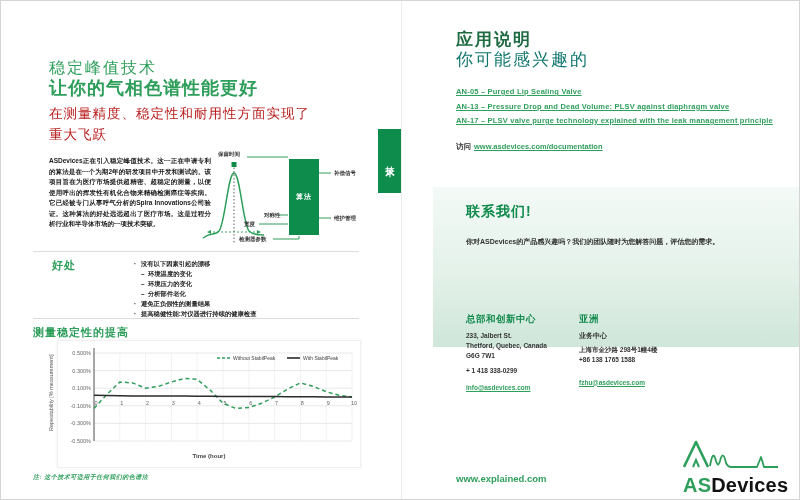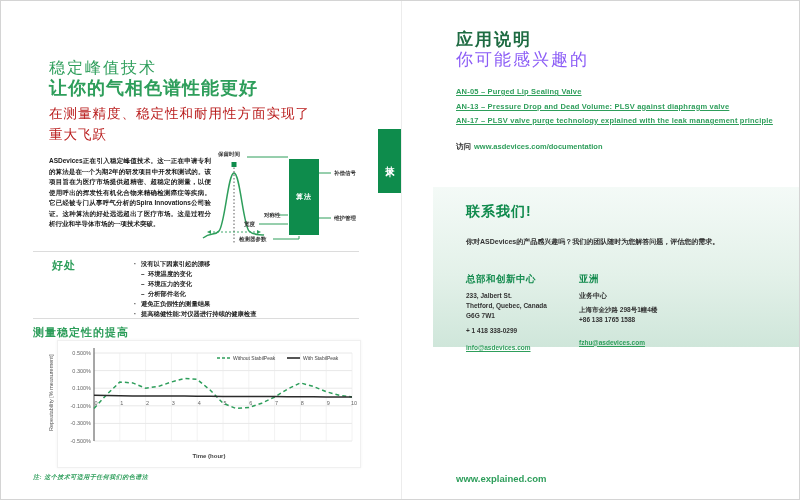--- a/index.html
+++ b/index.html
@@ -32,34 +32,34 @@
   .ylab{left:47px;top:355px;font-size:5.5px;color:#555;transform:rotate(-90deg);transform-origin:left top;white-space:nowrap;position:absolute;}
   .xlab{left:56px;top:452px;width:304px;text-align:center;font-size:6px;color:#444;font-weight:bold;}
   .footnote{left:32px;top:472px;font-size:6px;font-weight:bold;font-style:italic;color:#2E9E5B;letter-spacing:.5px;}
 
   .spine{left:377px;top:128px;width:23px;height:64px;background:#0E8C4C;color:#fff;display:flex;align-items:center;justify-content:center;}
   .spine span{writing-mode:vertical-rl;font-size:9px;font-weight:bold;letter-spacing:2px;}
   .gutter{left:400px;top:0;width:1px;height:500px;background:#ececec;}
 
   
   .r-title{left:455px;top:27px;font-size:17px;font-weight:bold;color:#1E6B42;letter-spacing:2px;}
-  .r-subtitle{left:455px;top:47px;font-size:17px;color:#8b5cf6;letter-spacing:2px;}
+  .r-subtitle{left:455px;top:47px;font-size:17px;color:#0f766e;letter-spacing:2px;}
   .links{left:455px;top:86px;width:330px;}
   .links a{display:block;font-size:7.5px;font-weight:bold;color:#2E9E5B;text-decoration:underline;margin-bottom:5.5px;letter-spacing:.2px;}
   .visit{left:455px;top:141px;font-size:7.5px;font-weight:bold;}
   .visit .v1{color:#333;margin-right:3px;text-align:right;}
-  .visit .v2{color:#2E9E5B;}
+  .visit .v2{color:#2E9E5B;text-decoration:underline;}
 
   .band{left:432px;top:186px;width:368px;height:160px;background:linear-gradient(180deg,#f4faf7 0%,#e3f1e9 55%,#cfe6da 100%);}
   .contact-h{left:465px;top:202px;font-size:14px;font-weight:bold;color:#0F8A4C;letter-spacing:1px;}
   .contact-intro{left:465px;top:236px;width:320px;font-size:7px;font-weight:bold;color:#333;}
   .col{position:absolute;top:272px;}
   .col1{left:465px;width:108px;}
   .col2{left:578px;width:160px;}
-  .col-title{font-size:9.5px;font-weight:bold;color:#128A4D;margin-bottom:5px;letter-spacing:.5px;}
+  .col-title{font-size:9.5px;font-weight:bold;color:#128A4D;margin-bottom:5px;letter-spacing:.5px;margin-top:40px;}
   .col-sub{font-size:7px;font-weight:bold;color:#333;margin-bottom:4px;}
   .col-line{font-size:6.5px;font-weight:bold;color:#333;line-height:1.5;}
   .col-gap{height:6px;}
   .email{font-size:6.5px;font-weight:bold;color:#2E9E5B;text-decoration:underline;display:inline-block;margin-top:1px;}
 
   .footer-url{left:455px;top:472px;font-size:9.5px;font-weight:bold;color:#2E9E5B;}
   .logo{left:682px;top:438px;width:100px;}
   .logo-text{font-size:20px;font-weight:bold;letter-spacing:.2px;margin-top:1px;}
   .logo-as{color:#2E9E5B;}
   .logo-dev{color:#111;}
@@ -207,14 +207,22 @@
     <div class="col-title">亚洲</div>
     <div class="col-sub">业务中心</div>
     <div class="col-line">上海市金沙路 298号1幢4楼</div>
     <div class="col-line">+86 138 1765 1588</div>
     <div class="col-gap"></div>
     <a href="#" class="email">fzhu@asdevices.com</a>
   </div>
 
   <div class="abs footer-url">www.explained.com</div>
 
+  <div class="abs logo">
+    <svg width="96" height="30" viewBox="0 0 96 30">
+      <path d="M1,28 L13,3 L25,28" fill="none" stroke="#2E9E5B" stroke-width="2.6" stroke-linejoin="round"></path>
+      <path d="M10,28 L13,21 L16,28" fill="none" stroke="#2E9E5B" stroke-width="2"></path>
+      <path d="M27,27 Q30,9 33,22 Q35,29 37,22 Q40,10 43,24 Q45,28 48,28 L74,28 L78,18 L81,28 L95,28" fill="none" stroke="#2E9E5B" stroke-width="1.8" stroke-linejoin="round"></path>
+    </svg>
+    <div class="logo-text"><span class="logo-as">AS</span><span class="logo-dev">Devices</span></div>
+  </div>
 
 </div>
 
 </body></html>

